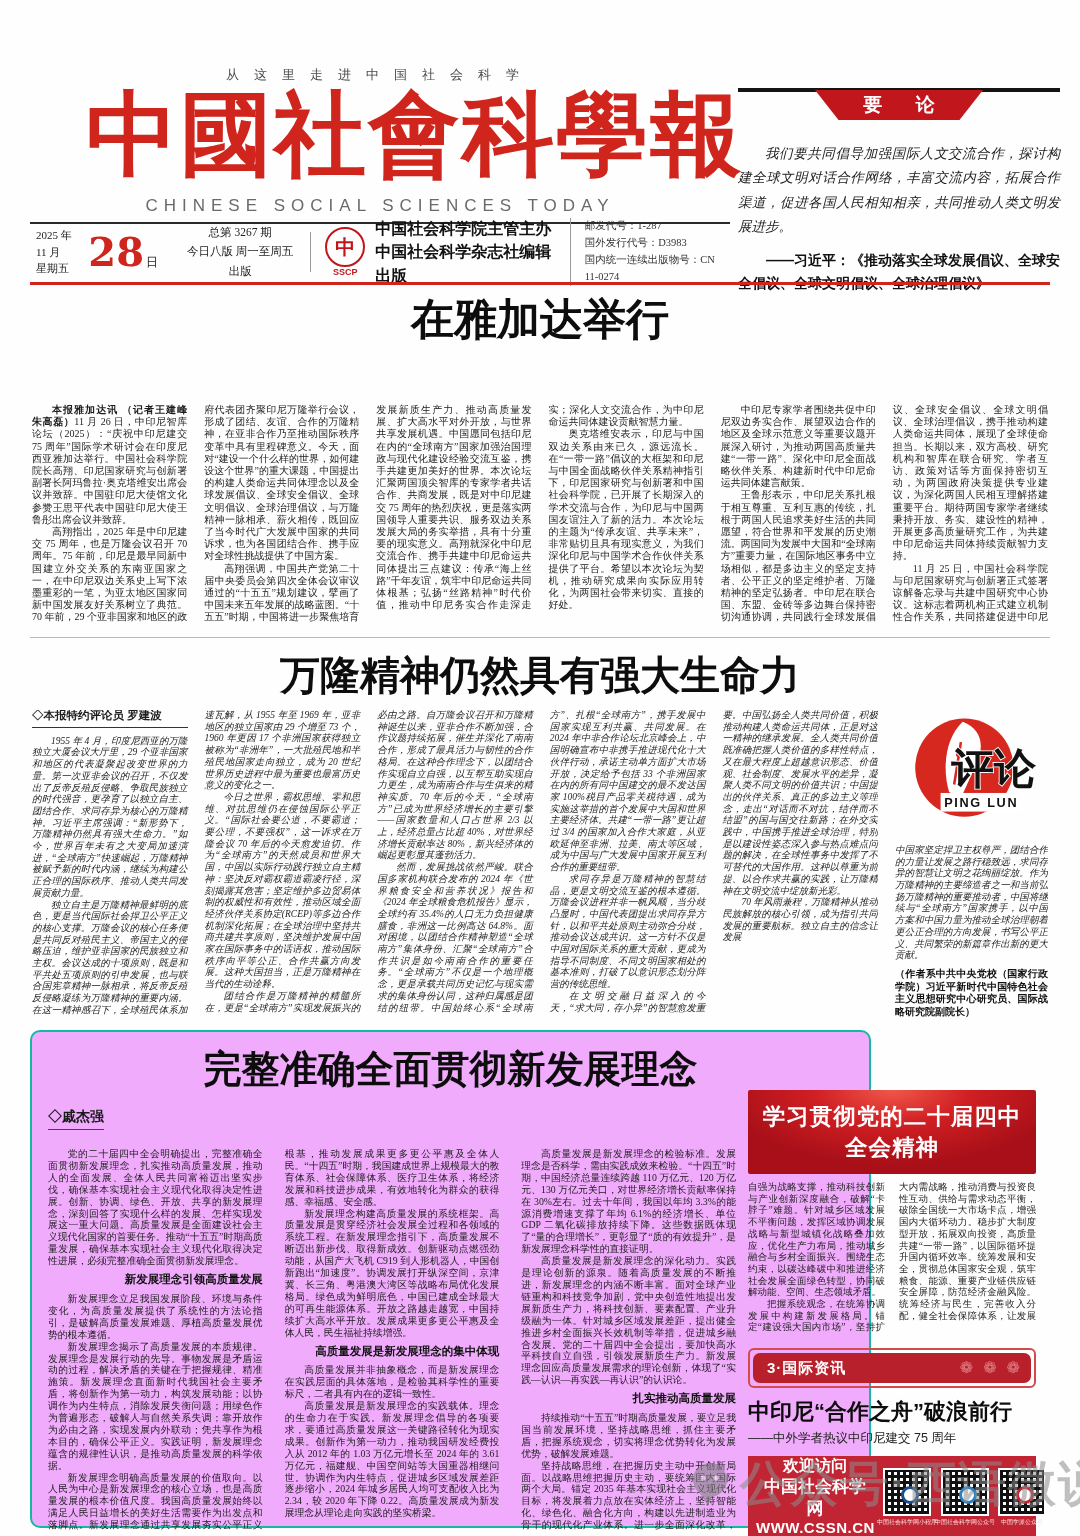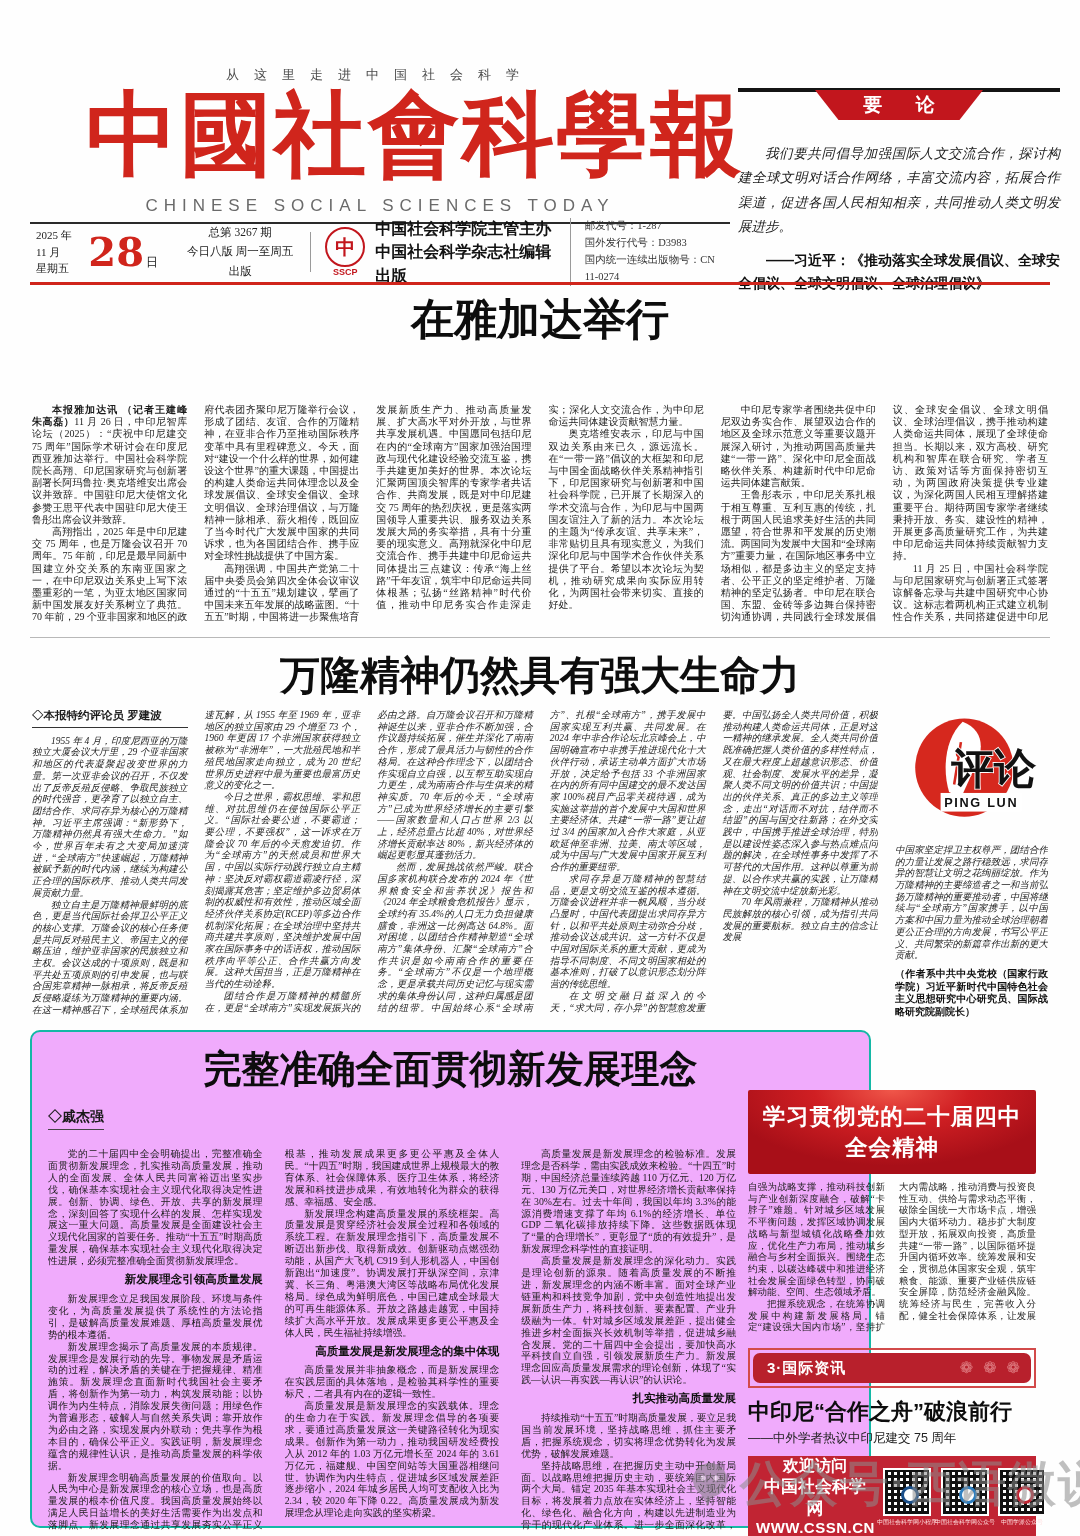--- a/index.html
+++ b/index.html
@@ -88,21 +88,21 @@
   .a3-cols h4 { text-align:right; font-size:11.5px; margin:7px 0;
     font-family:"Liberation Sans",sans-serif; color:#111; }
   .a3-right { position:absolute; top:58px; left:716px; width:288px; }
   .a3-banner { height:84px; border-radius:2px; display:flex; align-items:center; justify-content:center;
     background:radial-gradient(ellipse 60% 90% at 50% 0%, #f0574a 0%, #d01f23 45%, #a80f18 100%);
     color:#fff; font-size:22.5px; font-weight:bold; letter-spacing:1px; text-align:center;
     font-family:"Liberation Sans",sans-serif; padding:0 6px; }
   .a3-rcols { margin-top:8px; height:158px; column-count:2; column-gap:14px; column-fill:auto;
     overflow:hidden; font-size:9.5px; line-height:11.7px; text-align:justify; color:#1c1c1c; }
   
-  .intl-box { margin-top:8px; border:2px solid #d24a4a; border-radius:0; padding:3px; }
+  .intl-box { margin-top:8px; border:2px solid #d24a4a; border-radius:6px; padding:3px; }
   .intl-bar { height:30px; border-radius:7px; background:#b8202c; display:flex; align-items:center;
     overflow:hidden; position:relative; }
   .intl-tab { color:#fff; font-weight:bold; font-size:15px; padding:0 14px;
     font-family:"Liberation Sans",sans-serif; letter-spacing:1px; }
   .intl-orn { position:absolute; right:8px; top:0; height:30px; line-height:30px;
     color:rgba(255,200,200,.55); font-size:16px; letter-spacing:3px; }
   .intl-headline { margin-top:9px; font-size:22px; font-weight:bold; color:#0d0d0d;
     font-family:"Liberation Sans",sans-serif; }
   .intl-sub { margin-top:3px; font-size:12.5px; color:#222; font-family:"Liberation Sans",sans-serif; }
   

